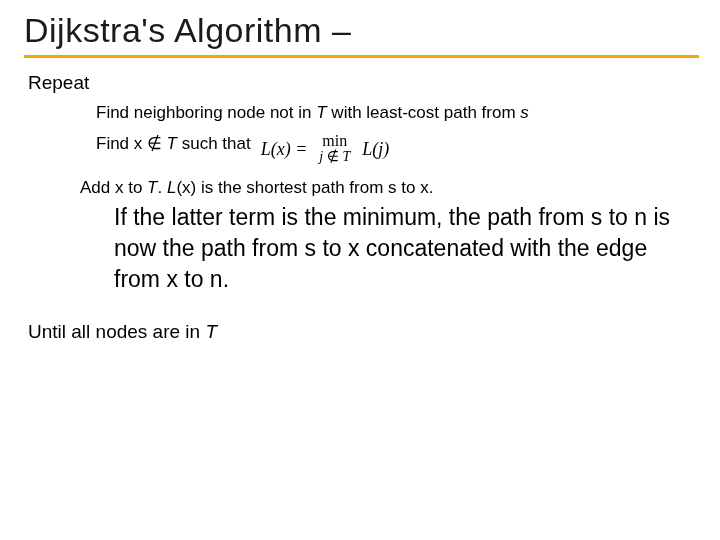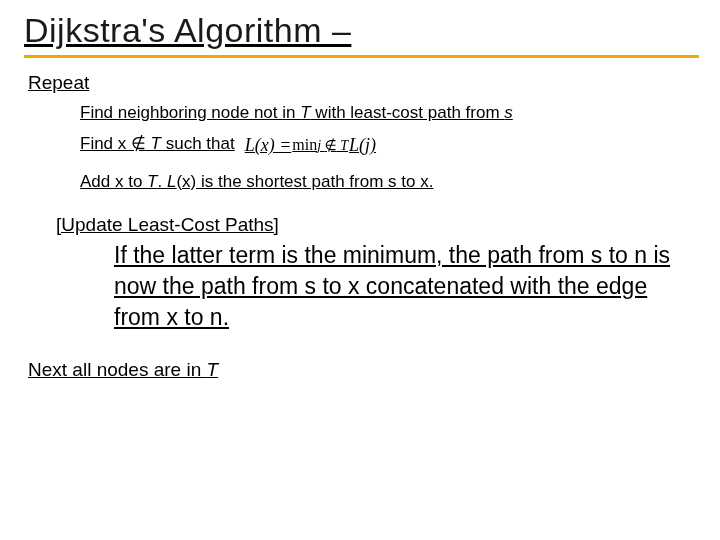--- a/index.html
+++ b/index.html
@@ -10,52 +10,52 @@
     background: #fff;
     font-family: Verdana, Geneva, sans-serif;
     color: #000;
   }
   .slide {
     position: relative;
     width: 720px;
     height: 540px;
     box-sizing: border-box;
     padding: 12px 21px 16px 24px;
-    text-decoration: underline;
   }
   .title-wrap {
     border-bottom: 3px solid #f2a900;
     padding-bottom: 6px;
     margin-bottom: 14px;
   }
   .title {
     font-family: Impact, "Arial Black", sans-serif;
     font-weight: 400;
     font-size: 34px;
     line-height: 1.1;
     letter-spacing: 0.5px;
     color: #1a1a1a;
   }
   .lvl1 { margin-left: 4px; font-size: 19px; }
   .lvl2 { margin-left: 32px; font-size: 19px; margin-top: 22px; }
-  .lvl3 { margin-left: 56px; font-size: 17px; margin-top: 8px; line-height: 1.35; }
+  .lvl3 { margin-left: 72px; font-size: 17px; margin-top: 8px; line-height: 1.35; }
   .lvl3b { margin-left: 56px; font-size: 17px; margin-top: 14px; }
   .lvl4 { margin-left: 90px; font-size: 23px; margin-top: 4px; line-height: 1.35; max-width: 560px; }
   .mtop { margin-top: 26px; }
   .ital { font-style: italic; }
   .findx-row { display: flex; gap: 10px; }
   .formula {
     display: inline-flex;
     align-items: center;
-    gap: 1px;
+    gap: 12px;
     font-family: "Times New Roman", serif;
     font-size: 18px;
   }
   .minfrac {
     display: inline-flex;
+    flex-direction: column;
     align-items: center;
     line-height: 1.0;
     font-size: 16px;
   }
   .minfrac .top { }
   .minfrac .bot { font-size: 14px; }
   .notin {
     font-family: Arial, sans-serif;
   }
 </style>
@@ -88,22 +88,21 @@
         </span>
       </span>
       <span class="ital">L(j)</span>
     </span>
   </div>
 
   <div class="lvl3b">
     <span>Add x to </span><span class="ital">T</span><span>.  </span><span class="ital">L</span><span>(x) is the shortest path from s to x.</span>
   </div>
 
-  <div class="lvl2">[Update Least-Cost Paths]</div>
 
 
   <div class="lvl4">If the latter term is the minimum, the path from s to n is now the path from s to x concatenated with the edge from x to n.</div>
 
   <div class="lvl1 mtop">
-    <span>Next all nodes are in </span><span class="ital">T</span>
+    <span>Until all nodes are in </span><span class="ital">T</span>
   </div>
 
 </div>
 
 </body></html>

